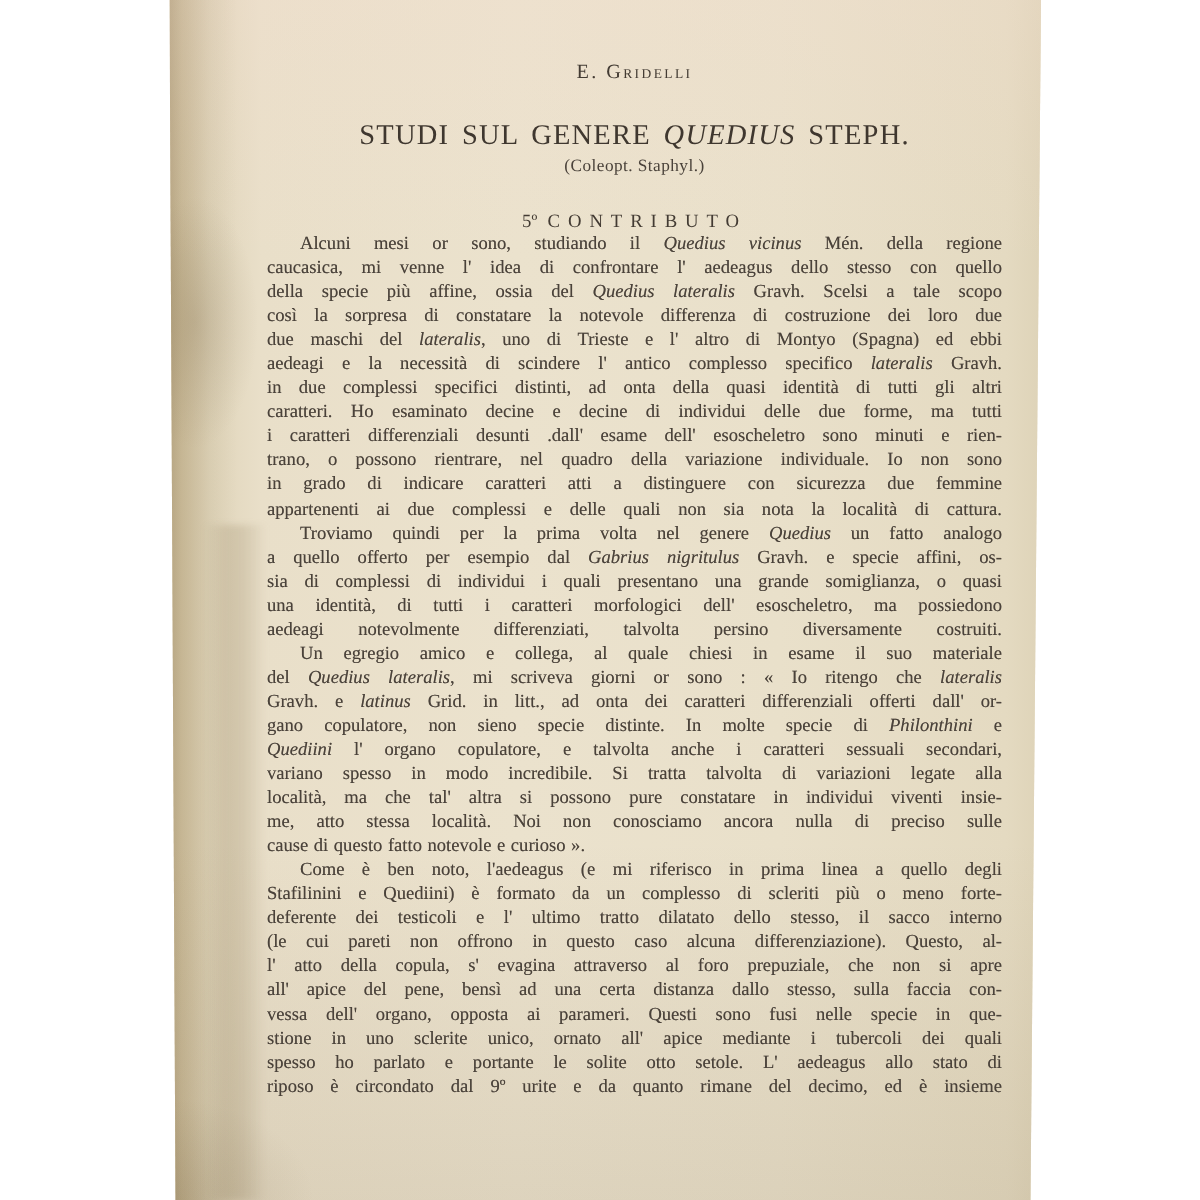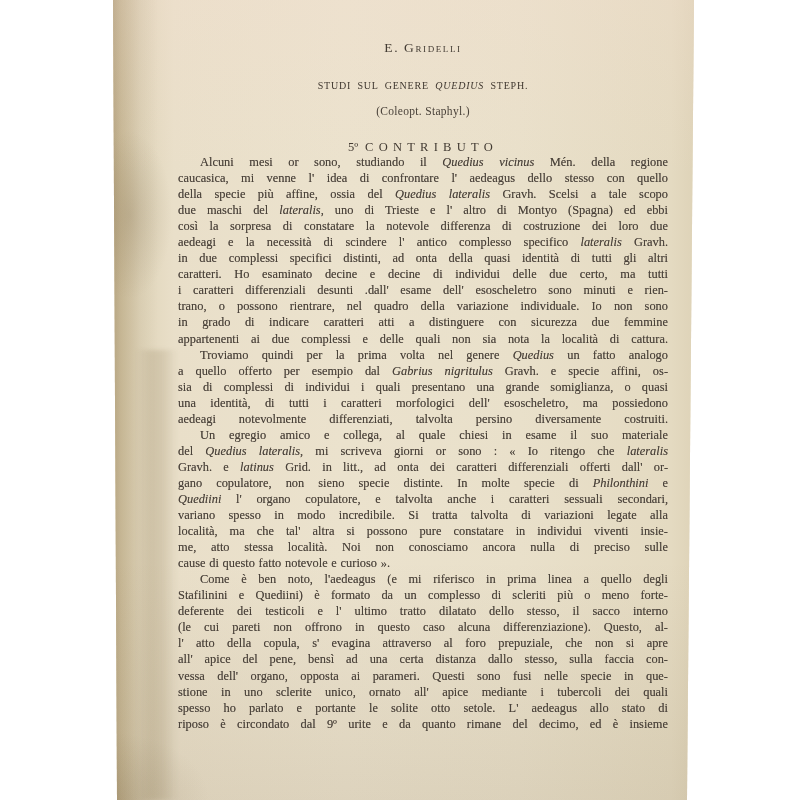--- a/index.html
+++ b/index.html
@@ -15,21 +15,21 @@
            linear-gradient(to right, #c2b18e 0px, #d3c4a2 9px, #e0d5ba 28px, #e9dfc9 62px, #ebe2cd 40%, #e9e0ca 70%, #e4dac1 96%, #ded3b8 100%);}
   .underpage-strip{position:absolute;left:24px;top:350px;bottom:0;width:42px;
          background:linear-gradient(to right, rgba(146,128,94,0) 0%, rgba(146,128,94,0.22) 35%, rgba(146,128,94,0.22) 60%, rgba(146,128,94,0) 100%);
          filter:blur(2px);}
   .gutter-shadow{position:absolute;left:0;top:0;bottom:0;width:46px;
          background:linear-gradient(to right, rgba(120,100,65,0.18), rgba(120,100,65,0));}
   .content{position:absolute;left:66px;top:0;width:490px;height:800px;color:#4a423a;}
   .author{position:absolute;top:40px;width:100%;text-align:center;
           font-variant:small-caps;font-size:13.5px;letter-spacing:1.6px;color:#433b33;}
   .title{position:absolute;top:80px;width:100%;text-align:center;margin:0;
-         font-size:10px;font-weight:normal;letter-spacing:0.8px;word-spacing:3px;color:#3f372f;}
+         font-size:19px;font-weight:normal;letter-spacing:0.8px;word-spacing:3px;color:#3f372f;}
   .subtitle{position:absolute;top:105px;width:100%;text-align:center;
          font-size:11.5px;letter-spacing:0.3px;}
   .contributo{position:absolute;top:140px;width:100%;text-align:center;font-size:12.5px;color:#433b33;}
   .contributo .word{letter-spacing:0.42em;margin-left:0.55em;}
   .bodytext{position:absolute;top:154px;width:100%;font-size:12.4px;line-height:16.05px;
          word-spacing:0.6px;}
   .line{text-align:justify;text-align-last:justify;height:16.05px;overflow:hidden;
         text-shadow:0 0 0.4px rgba(74,66,58,0.55);}
   .line.indent{text-indent:22px;}
   .line.rag{text-align-last:left;}
@@ -44,25 +44,25 @@
     <div class="underpage-strip"></div>
     <div class="content">
       <div class="author">E. Gridelli</div>
       <h1 class="title">STUDI SUL GENERE <i>QUEDIUS</i> STEPH.</h1>
       <div class="subtitle">(Coleopt. Staphyl.)</div>
       <div class="contributo"><span>5º</span><span class="word">CONTRIBUTO</span></div>
       <div class="bodytext">
           <div class="line indent">Alcuni mesi or sono, studiando il <i>Quedius vicinus</i> Mén. della regione</div>
           <div class="line">caucasica, mi venne l' idea di confrontare l' aedeagus dello stesso con quello</div>
           <div class="line">della specie più affine, ossia del <i>Quedius lateralis</i> Gravh. Scelsi a tale scopo</div>
+          <div class="line">così la sorpresa di constatare la notevole differenza di costruzione dei loro due</div>
           <div class="line">due maschi del <i>lateralis</i>, uno di Trieste e l' altro di Montyo (Spagna) ed ebbi</div>
-          <div class="line">così la sorpresa di constatare la notevole differenza di costruzione dei loro due</div>
           <div class="line">aedeagi e la necessità di scindere l' antico complesso specifico <i>lateralis</i> Gravh.</div>
           <div class="line">in due complessi specifici distinti, ad onta della quasi identità di tutti gli altri</div>
-          <div class="line">caratteri. Ho esaminato decine e decine di individui delle due certo, ma tutti</div>
+          <div class="line">caratteri. Ho esaminato decine e decine di individui delle due forme, ma tutti</div>
           <div class="line">i caratteri differenziali desunti .dall' esame dell' esoscheletro sono minuti e rien-</div>
           <div class="line">trano, o possono rientrare, nel quadro della variazione individuale. Io non sono</div>
           <div class="line">in grado di indicare caratteri atti a distinguere con sicurezza due femmine</div>
           <div class="line">appartenenti ai due complessi e delle quali non sia nota la località di cattura.</div>
           <div class="line indent">Troviamo quindi per la prima volta nel genere <i>Quedius</i> un fatto analogo</div>
           <div class="line">a quello offerto per esempio dal <i>Gabrius nigritulus</i> Gravh. e specie affini, os-</div>
           <div class="line">sia di complessi di individui i quali presentano una grande somiglianza, o quasi</div>
           <div class="line">una identità, di tutti i caratteri morfologici dell' esoscheletro, ma possiedono</div>
           <div class="line">aedeagi notevolmente differenziati, talvolta persino diversamente costruiti.</div>
           <div class="line indent">Un egregio amico e collega, al quale chiesi in esame il suo materiale</div>

